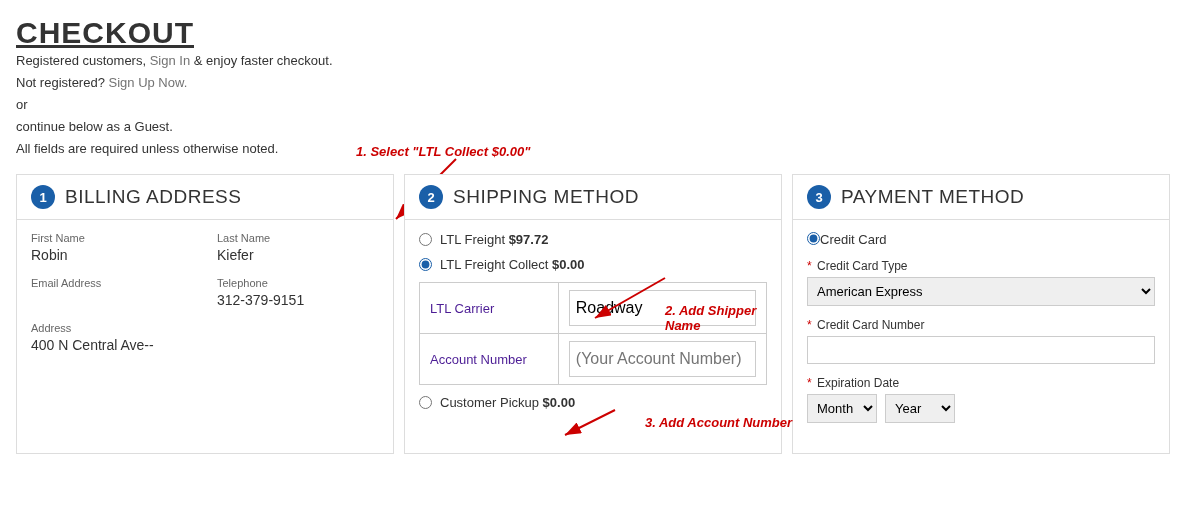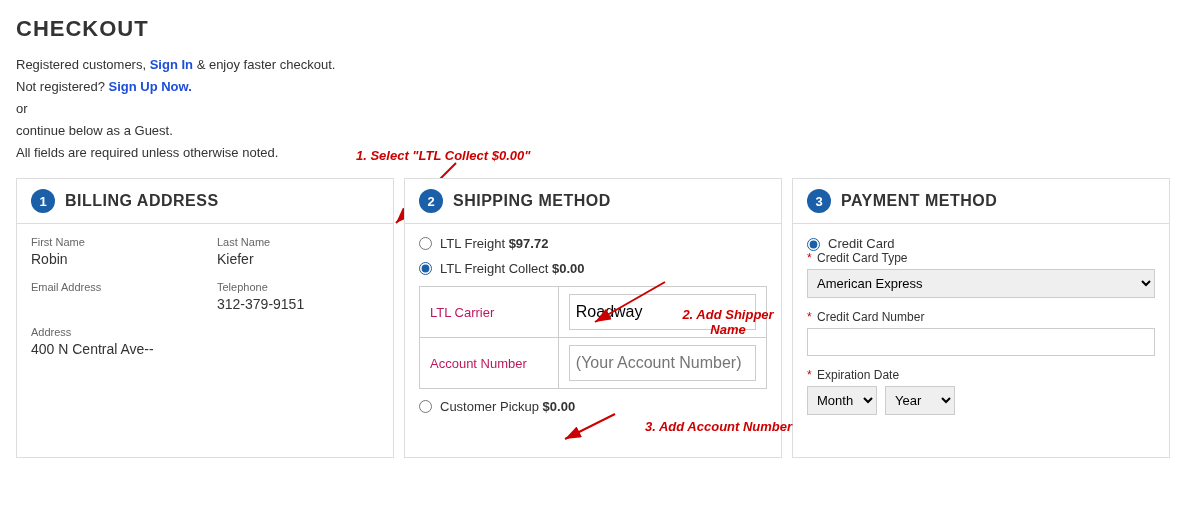--- a/index.html
+++ b/index.html
@@ -1,21 +1,21 @@
 <!DOCTYPE html>
 <html><head>
   <meta charset="utf-8">
   <style>
     * { box-sizing: border-box; margin: 0; padding: 0; }
     body { font-family: Arial, sans-serif; font-size: 13px; color: #333; background: #fff; padding: 16px; }
 
-    h1 { font-size: 22px; font-weight: bold; margin-bottom: 12px; letter-spacing: 1px; }
+    h1 { font-size: 30px; font-weight: bold; margin-bottom: 0; letter-spacing: 1px; text-decoration: underline; }
 
     .intro { margin-bottom: 14px; line-height: 1.7; }
-    .intro a { color: #1d4ed8; text-decoration: none; font-weight: bold; }
+    .intro a { color: #737373; text-decoration: none; }
 
     .sections { display: flex; gap: 10px; align-items: flex-start; }
 
     .section {
       border: 1px solid #ddd;
       background: #fff;
       flex: 1;
       min-height: 280px;
     }
 
@@ -36,47 +36,47 @@
       height: 24px;
       display: flex;
       align-items: center;
       justify-content: center;
       font-weight: bold;
       font-size: 13px;
       flex-shrink: 0;
     }
 
     .section-title {
-      font-size: 16px;
-      font-weight: bold;
+      font-size: 19px;
+      font-weight: normal;
       letter-spacing: 0.5px;
       text-transform: uppercase;
     }
 
     .section-body { padding: 12px 14px; }
 
     
     .field-row { display: flex; gap: 24px; margin-bottom: 14px; }
     .field { flex: 1; }
     .field label { display: block; font-size: 11px; color: #666; margin-bottom: 3px; }
     .field .value { font-size: 14px; font-weight: normal; color: #333; }
 
     
     .radio-option { display: flex; align-items: center; gap: 8px; margin-bottom: 10px; font-size: 13px; }
     .radio-option input[type=radio] { accent-color: #1a5fa8; }
     .price { font-weight: bold; }
 
     .carrier-table { width: 100%; border-collapse: collapse; margin: 10px 0; border: 1px solid #ccc; }
     .carrier-table td { border: 1px solid #ccc; padding: 7px 10px; font-size: 13px; }
-    .carrier-table td:first-child { color: #be185d; width: 40%; }
+    .carrier-table td:first-child { color: #4c1d95; width: 40%; }
     .carrier-table input[type=text] { border: 1px solid #ccc; padding: 8px 6px; font-size: 16px; width: 100%; }
 
     
     .payment-body { padding: 12px 14px; }
-    .radio-cc { display: flex; align-items: flex-end; gap: 8px; }
+    .radio-cc { display: flex; align-items: flex-start; gap: 0; margin-bottom: 12px; }
     .radio-cc input[type=radio] { accent-color: #1a5fa8; }
 
     .req-label { color: #c00; margin-right: 2px; }
     .field-label { font-size: 12px; margin-bottom: 4px; }
 
     .cc-select { width: 100%; padding: 5px; border: 1px solid #ccc; font-size: 13px; margin-bottom: 12px; }
     .cc-input { width: 100%; padding: 5px; border: 1px solid #ccc; font-size: 13px; margin-bottom: 12px; height: 28px; }
 
     .exp-row { display: flex; gap: 8px; align-items: flex-start; }
     .exp-select { padding: 5px; border: 1px solid #ccc; font-size: 13px; min-width: 70px; }
@@ -187,21 +187,21 @@
             <td><input type="text" placeholder="(Your Account Number)" style=""></td>
           </tr>
         </tbody>
           </table>
 
         <div class="radio-option">
           <input type="radio" name="shipping" id="pickup" style="">
           <label for="pickup"><span>Customer Pickup </span><span class="price">$0.00</span></label>
         </div>
 
-        <div style="position:absolute; top:148px; left:250px;text-align:center;">
+        <div style="position:absolute; top:148px; left:250px;">
           <div class="annotation-text" style="position:relative;left:10px;top:-20px;">2. Add Shipper Name</div>
           <svg style="position:absolute;left:-80px;top:-50px;width:100px;height:60px;overflow:visible;">
             <defs>
               <marker id="arrowhead2" markerWidth="8" markerHeight="6" refX="8" refY="3" orient="auto">
                 <polygon points="0 0, 8 3, 0 6" fill="#cc0000"></polygon>
               </marker>
             </defs>
             <path d="M 90,5 L 20,45" stroke="#cc0000" stroke-width="2" fill="none" marker-end="url(#arrowhead2)"></path>
           </svg>
         </div>

